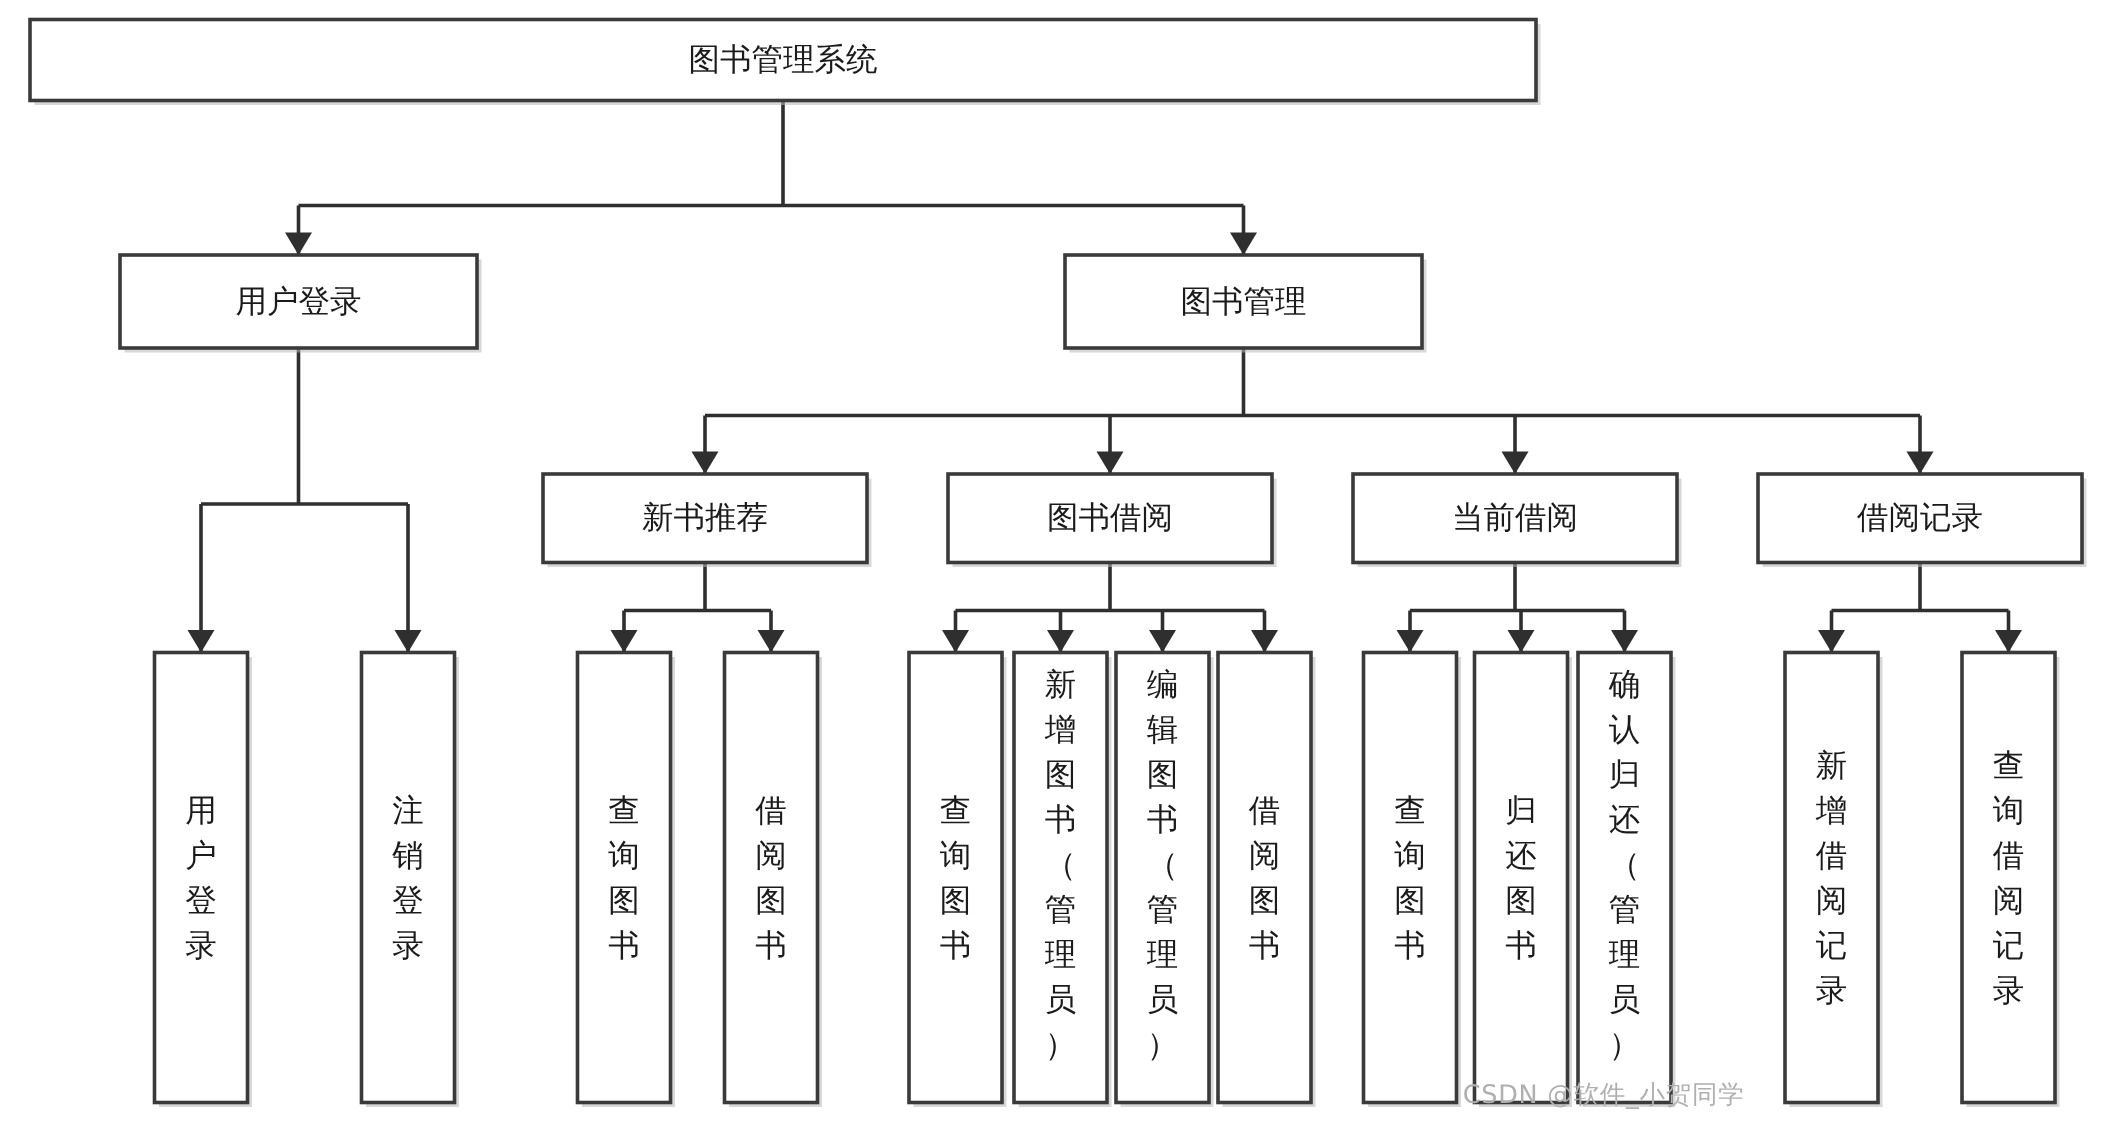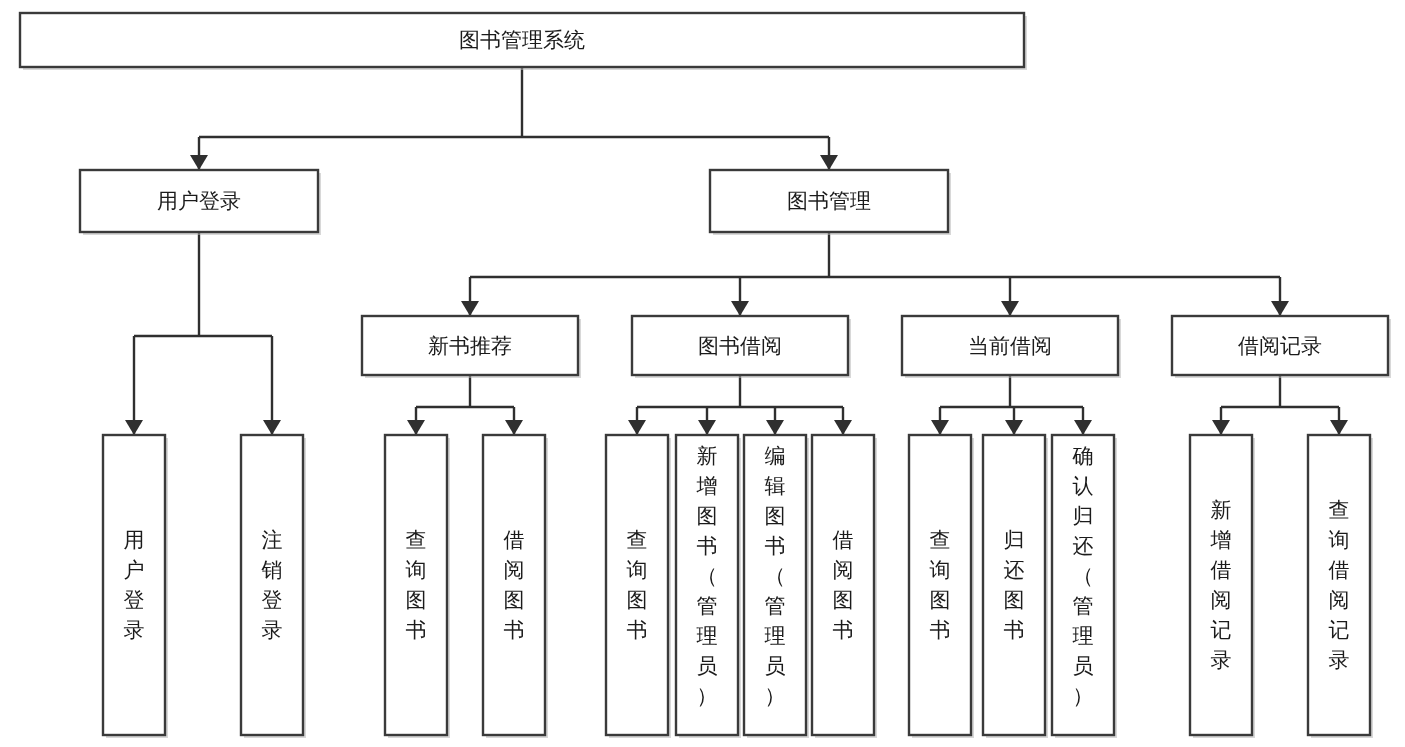--- a/index.html
+++ b/index.html
@@ -224,13 +224,14 @@
           <rect x="1190" y="435" width="62" height="300" class="node-box"></rect>
           <text x="1221" class="node-label label-v"><tspan x="1221" y="511">新</tspan><tspan x="1221" y="541">增</tspan><tspan x="1221" y="571">借</tspan><tspan x="1221" y="601">阅</tspan><tspan x="1221" y="631">记</tspan><tspan x="1221" y="661">录</tspan></text>
         </g>
         <g>
           <rect x="1311" y="438" width="62" height="300" class="node-shadow"></rect>
           <rect x="1308" y="435" width="62" height="300" class="node-box"></rect>
           <text x="1339" class="node-label label-v"><tspan x="1339" y="511">查</tspan><tspan x="1339" y="541">询</tspan><tspan x="1339" y="571">借</tspan><tspan x="1339" y="601">阅</tspan><tspan x="1339" y="631">记</tspan><tspan x="1339" y="661">录</tspan></text>
         </g>
       </g>
   </svg>
+  <div class="watermark">CSDN @软件_小贺同学</div>
 </div>
 
 </body></html>

